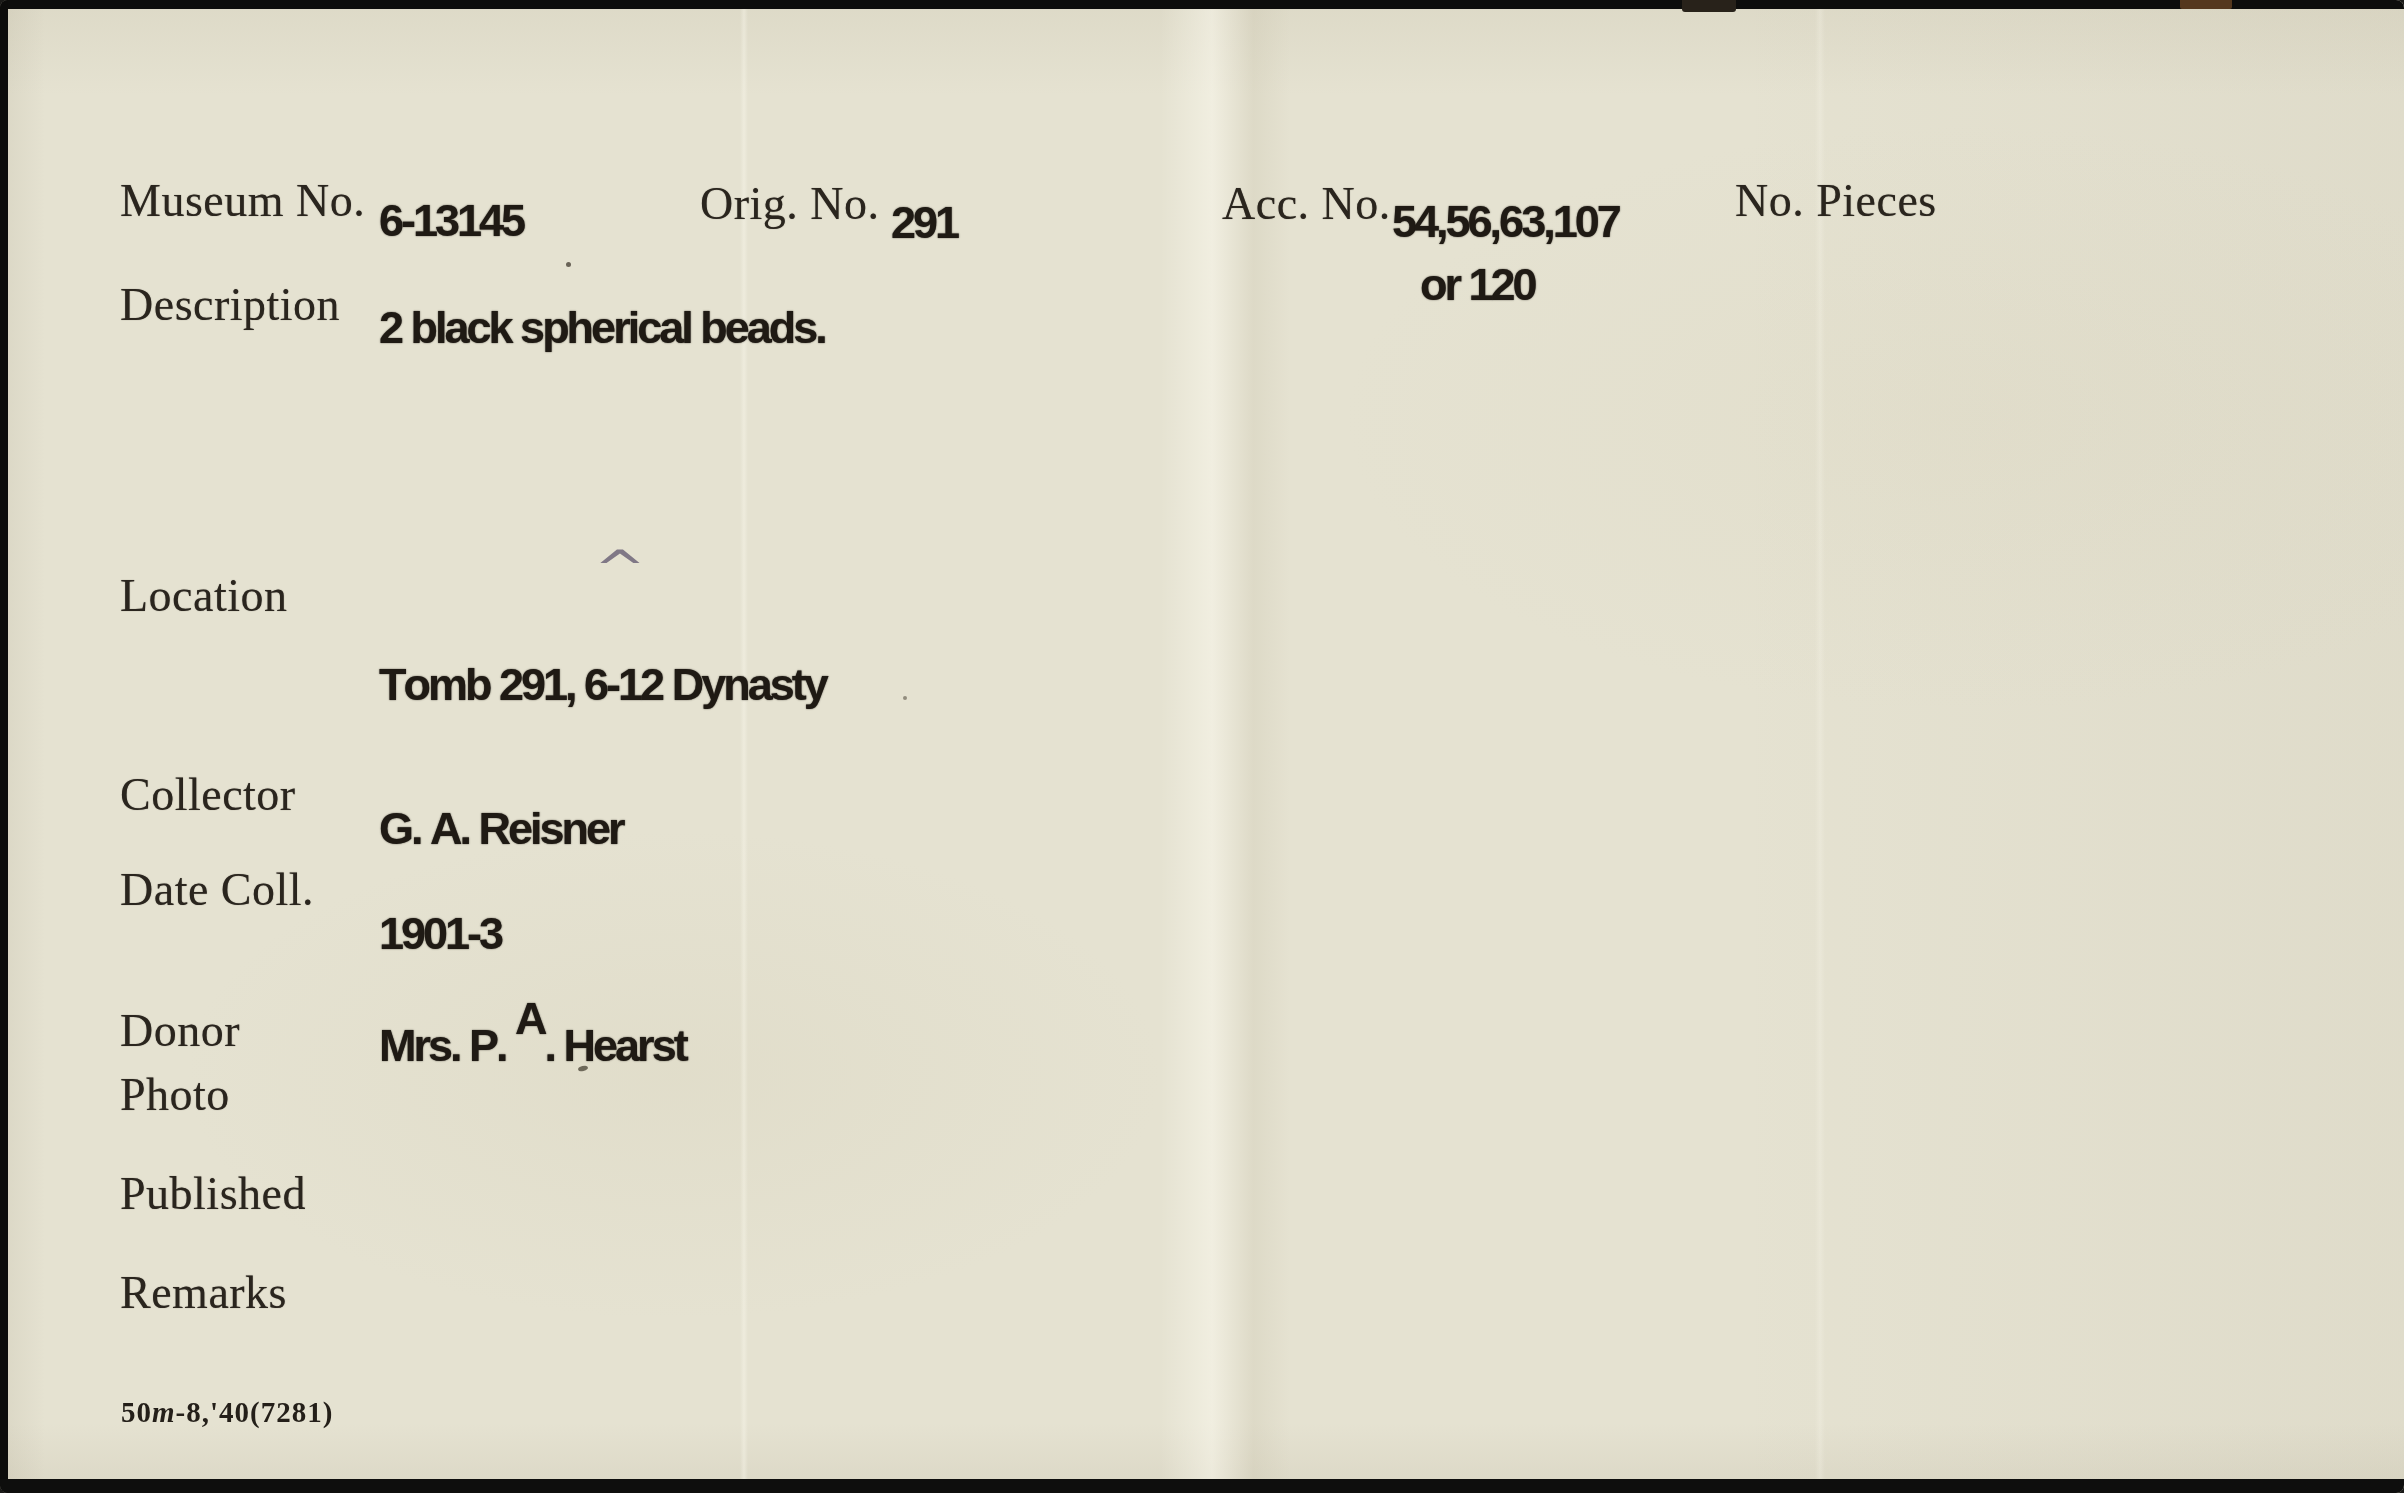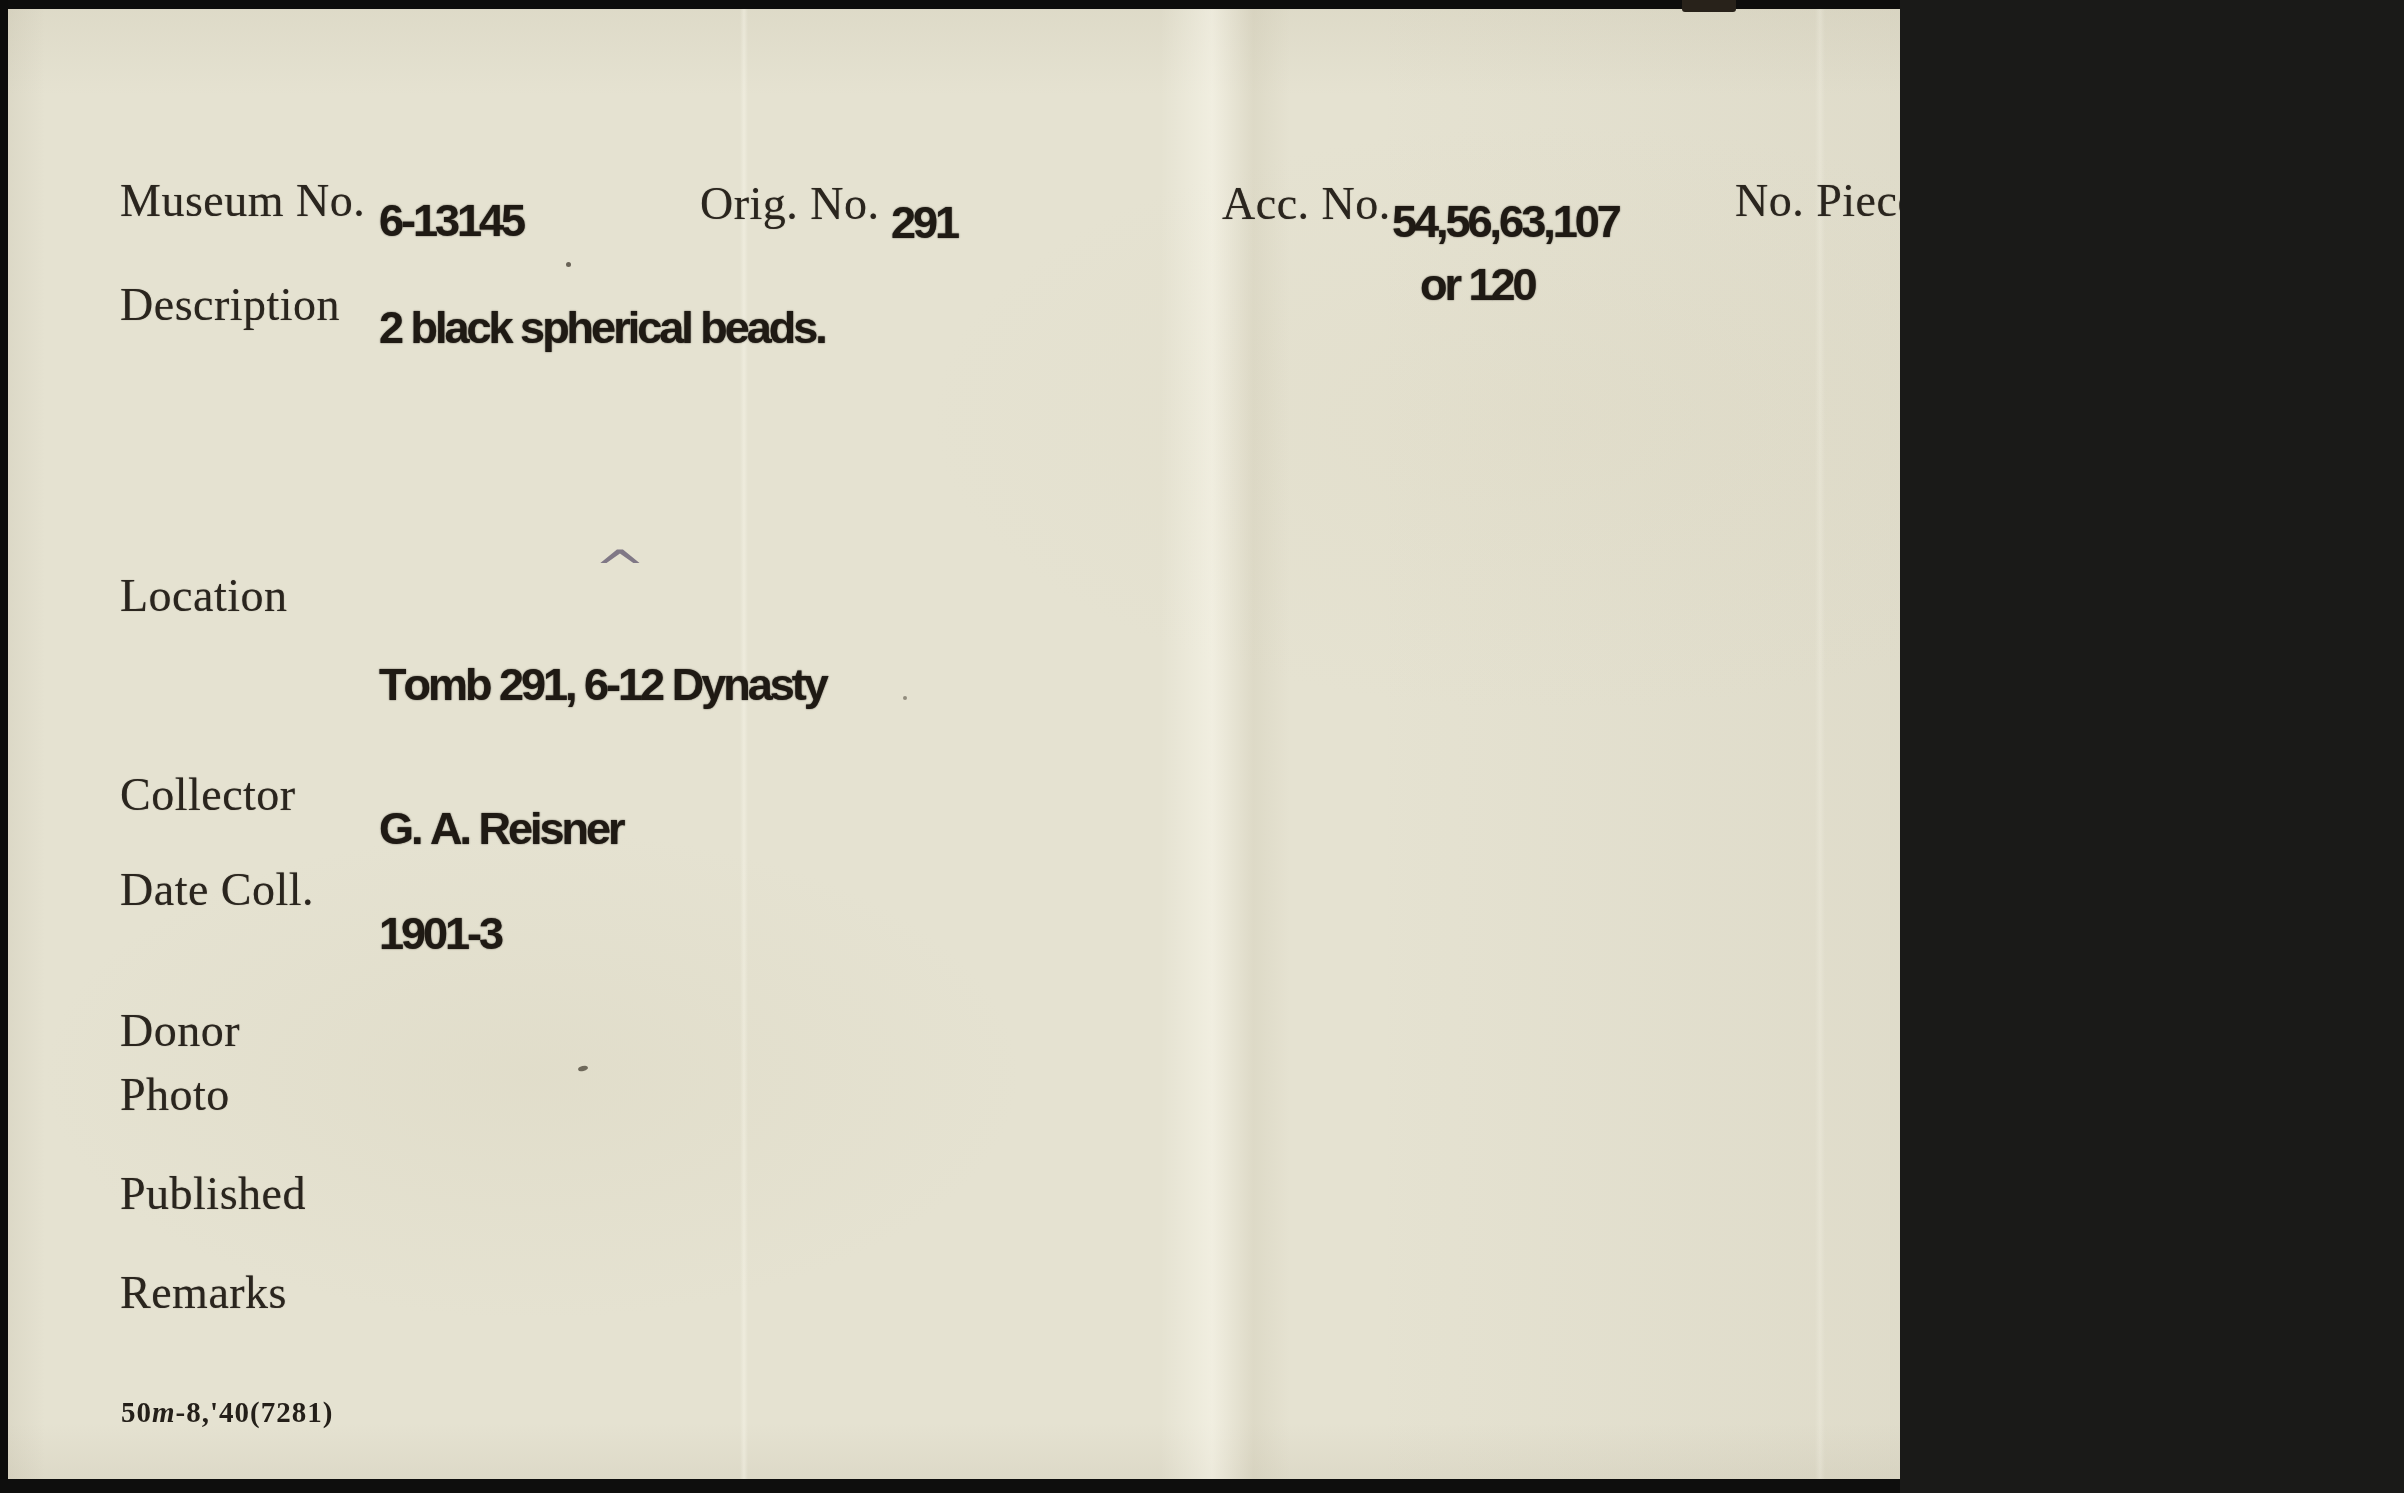--- a/index.html
+++ b/index.html
@@ -1,28 +1,29 @@
 <!DOCTYPE html>
 <html><head>
 <meta charset="utf-8">
 <style>
   html,body{margin:0;padding:0;background:#1a1a18;}
   .scan{
     position:relative;
-    width:1900px;height:1493px;
+    width:2404px;height:1493px;
     overflow:hidden;
     background:
       linear-gradient(180deg, rgba(150,140,110,0.10) 0px, rgba(150,140,110,0) 95px),
       linear-gradient(0deg, rgba(130,118,92,0.10) 0px, rgba(130,118,92,0) 70px),
       linear-gradient(90deg, rgba(120,110,85,0.10) 0px, rgba(120,110,85,0) 45px),
       radial-gradient(700px 350px at 28% 72%, rgba(208,202,176,0.20), rgba(208,202,176,0) 70%),
       radial-gradient(900px 420px at 82% 28%, rgba(213,207,182,0.18), rgba(213,207,182,0) 70%),
       linear-gradient(90deg, rgba(0,0,0,0) 72%, rgba(128,118,92,0.06) 100%),
       #e5e2d1;
     font-kerning:none;
+    border-radius:8px;
   }
   
   .crease-main{
     position:absolute;left:1160px;top:0;width:130px;height:100%;
     background:linear-gradient(90deg, rgba(255,253,243,0) 0%, rgba(255,253,243,0.45) 40%, rgba(190,183,158,0.20) 72%, rgba(255,253,243,0) 100%);
     pointer-events:none;
   }
   .crease-thin{
     position:absolute;left:740px;top:0;width:8px;height:100%;
     background:linear-gradient(90deg, rgba(255,253,243,0) 0%, rgba(255,253,243,0.35) 50%, rgba(255,253,243,0) 100%);
@@ -104,20 +105,21 @@
   <div class="pencil-caret">^</div>
   <div class="typed" style="left:379px;top:647px">Tomb 291, 6-12 Dynasty</div>
 
   <div class="label" style="left:120px;top:770px">Collector</div>
   <div class="typed" style="left:379px;top:791px">G. A. Reisner</div>
 
   <div class="label" style="left:120px;top:865px">Date Coll.</div>
   <div class="typed" style="left:379px;top:896px"><span>1901-3</span></div>
 
   <div class="label" style="left:120px;top:1006px">Donor</div>
+  <div class="typed" style="left:379px;top:1008px"><span>Mrs. P. </span><span class="inserted">A</span><span>. Hearst</span></div>
 
   <div class="label" style="left:120px;top:1070px">Photo</div>
   <div class="label" style="left:120px;top:1169px">Published</div>
   <div class="label" style="left:120px;top:1268px">Remarks</div>
 
   <div class="footer-code"><span>50</span><span class="it">m</span><span>-8,'40(7281)</span></div>
 
   <div class="speck-1"></div>
   <div class="speck-2"></div>
   <div class="speck-3"></div>

